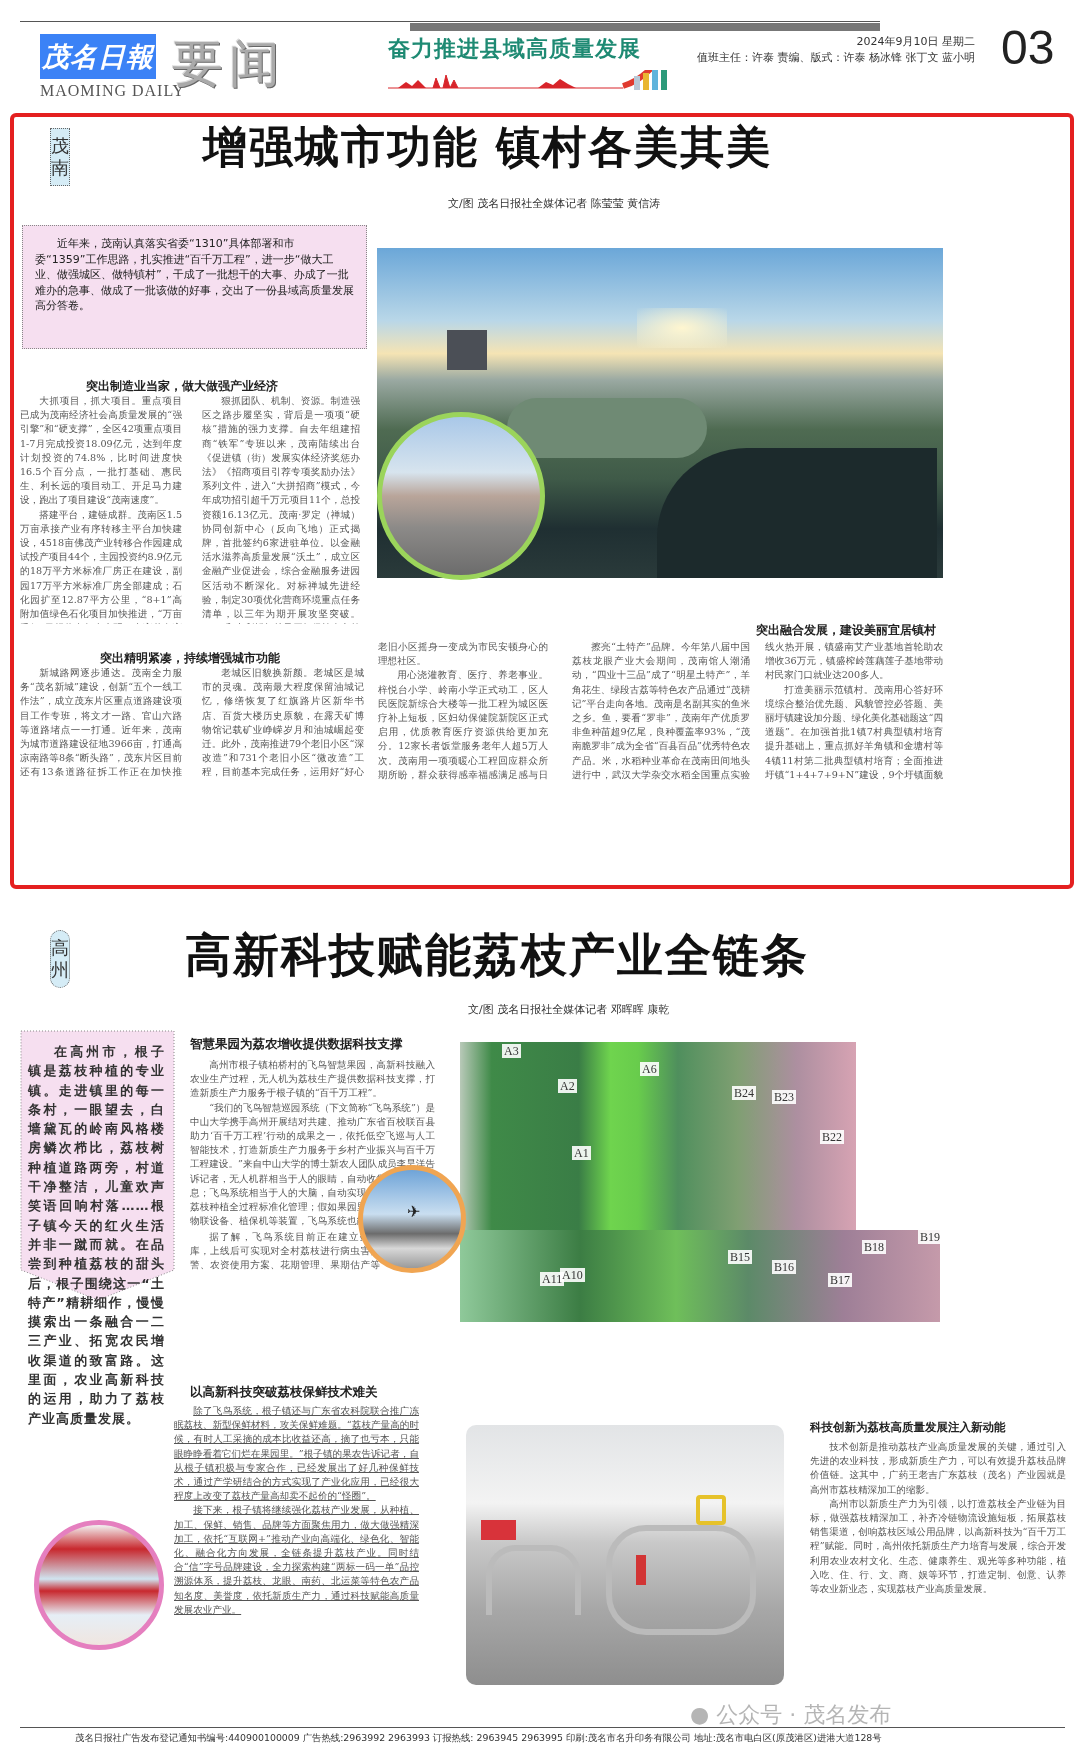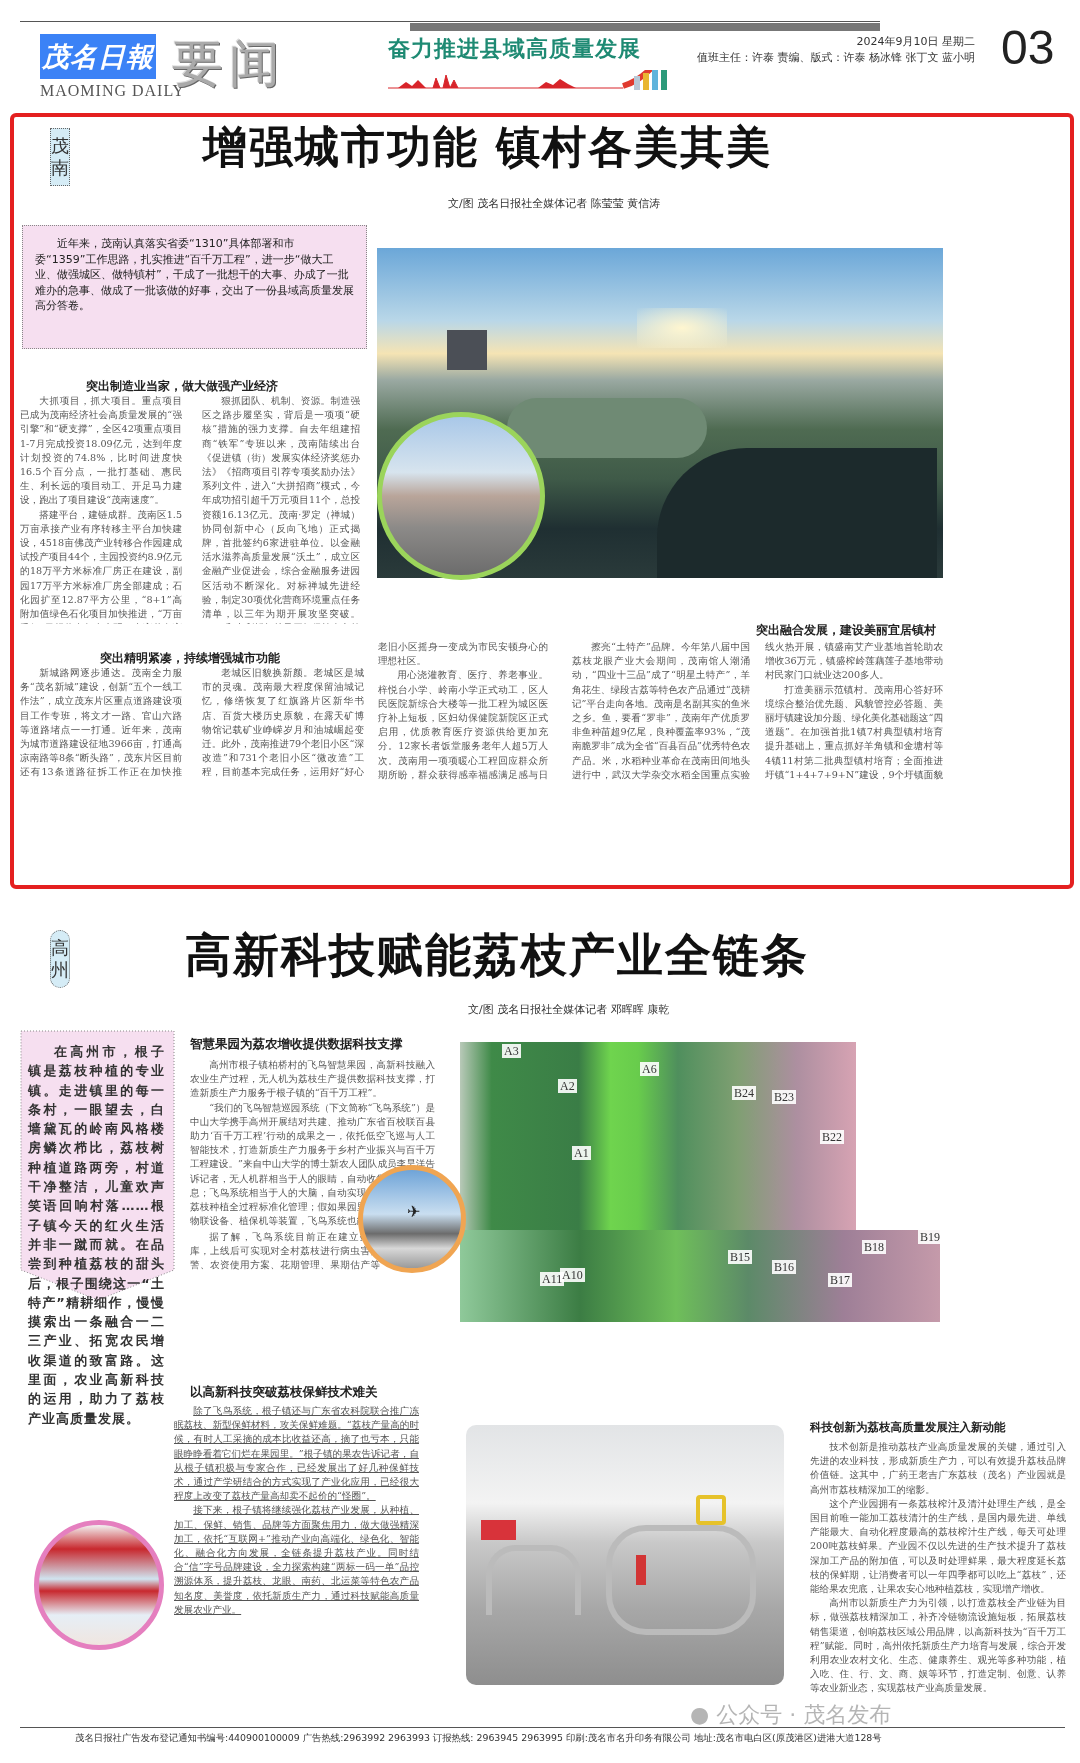--- a/index.html
+++ b/index.html
@@ -174,21 +174,20 @@
   <div style="position:absolute; left:20px; top:120px; width:95px; height:70px; border:6px solid #bbb; border-radius:30px 30px 0 0; border-bottom:none;"></div>
   <div style="position:absolute; left:140px; top:100px; width:150px; height:110px; border:6px solid #bbb; border-radius:40px;"></div>
   <div style="position:absolute; left:15px; top:95px; width:35px; height:20px; background:#d8333a;"></div>
   <div style="position:absolute; left:230px; top:70px; width:30px; height:30px; border:4px solid #e6c22a; border-radius:4px;"></div>
   <div style="position:absolute; left:170px; top:130px; width:10px; height:30px; background:#d23535;"></div>
 </div>
 
 <div class="subhead" style="left:810px; top:1420px; font-size:11.5px;text-align:right;">科技创新为荔枝高质量发展注入新动能</div>
 <div class="col" style="left:810px; top:1440px; width:256px; height:280px;">
   <p>技术创新是推动荔枝产业高质量发展的关键，通过引入先进的农业科技，形成新质生产力，可以有效提升荔枝品牌价值链。这其中，广药王老吉广东荔枝（茂名）产业园就是高州市荔枝精深加工的缩影。</p>
-  <p>这个产业园拥有一条荔枝榨汁及清汁处理生产线，是全国目前唯一能加工荔枝清汁的生产线，是国内最先进、单线产能最大、自动化程度最高的荔枝榨汁生产线，每天可处理200吨荔枝鲜果。产业园不仅以先进的生产技术提升了荔枝深加工产品的附加值，可以及时处理鲜果，最大程度延长荔枝的保鲜期，让消费者可以一年四季都可以吃上“荔枝”，还能给果农兜底，让果农安心地种植荔枝，实现增产增收。</p>
   <p>高州市以新质生产力为引领，以打造荔枝全产业链为目标，做强荔枝精深加工，补齐冷链物流设施短板，拓展荔枝销售渠道，创响荔枝区域公用品牌，以高新科技为“百千万工程”赋能。同时，高州依托新质生产力培育与发展，综合开发利用农业农村文化、生态、健康养生、观光等多种功能，植入吃、住、行、文、商、娱等环节，打造定制、创意、认养等农业新业态，实现荔枝产业高质量发展。</p>
 </div>
 
 <div class="watermark">
   <span>●</span>
   <span>公众号 · 茂名发布</span>
 </div>
 <div class="footer-line"></div>
 <div class="footer-text">茂名日报社广告发布登记通知书编号:440900100009   广告热线:2963992  2963993   订报热线: 2963945  2963995   印刷:茂名市名升印务有限公司    地址:茂名市电白区(原茂港区)进港大道128号</div>
 

